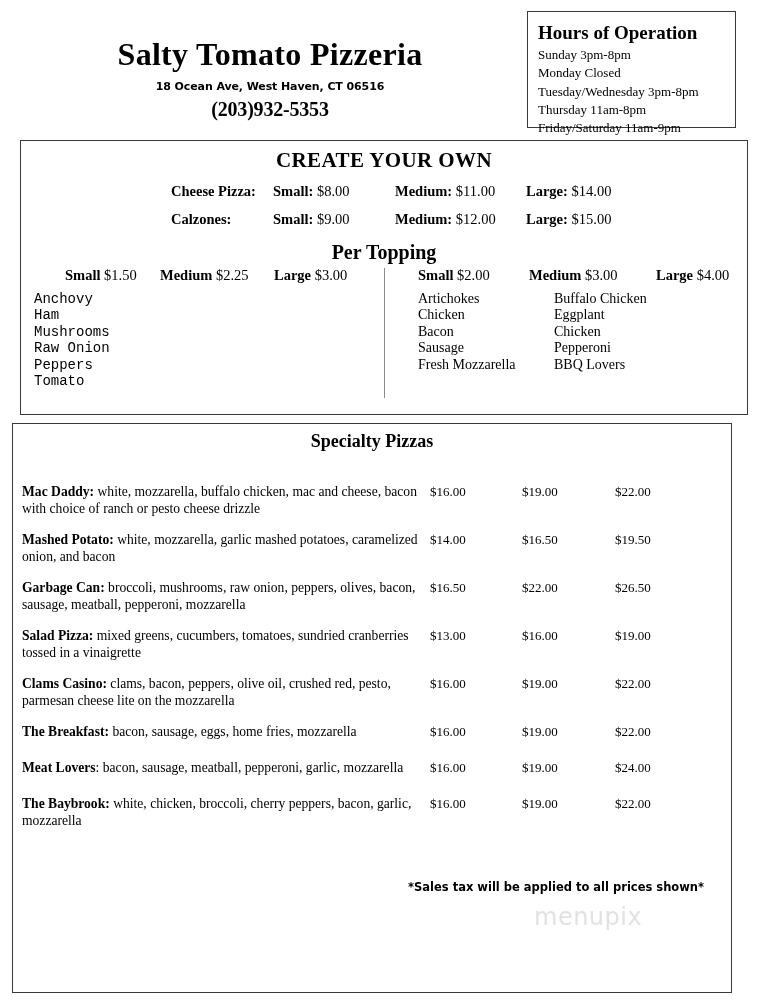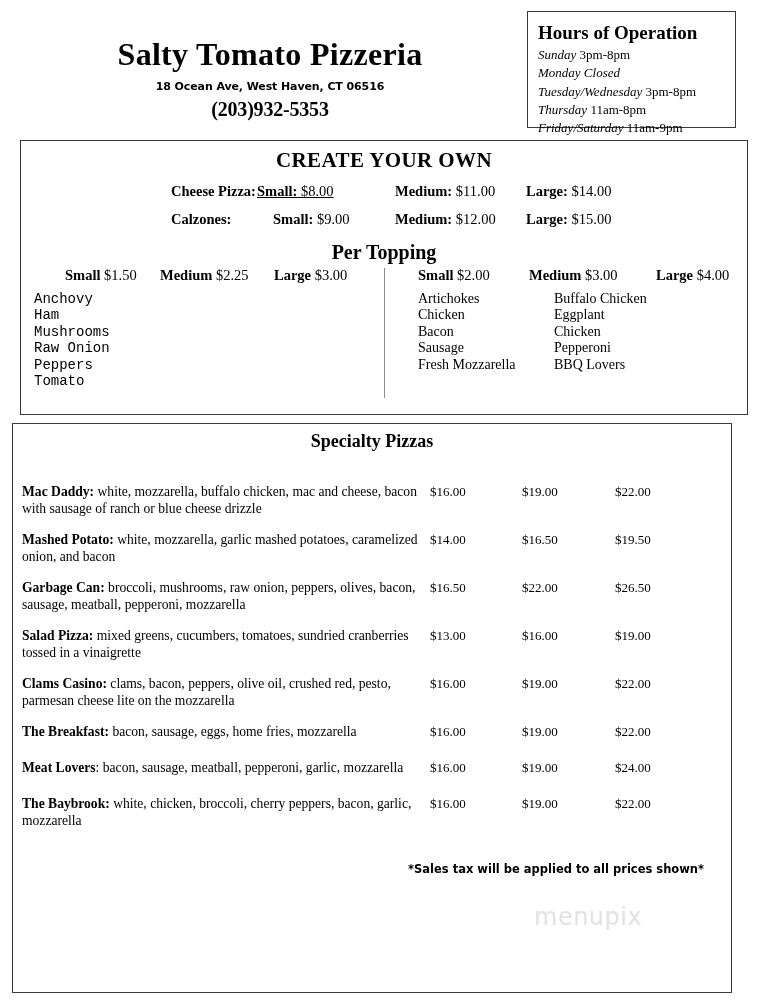--- a/index.html
+++ b/index.html
@@ -59,21 +59,20 @@
     font-size: 19px;
     font-weight: bold;
     line-height: 1.35;
   }
   .hours-row {
     font-size: 13px;
     line-height: 1.42;
     white-space: nowrap;
   }
   .hours-day {
-    font-style: italic;
   }
 
   
   #create-box {
     position: absolute;
     left: 20px;
     top: 140px;
     width: 728px;
     height: 275px;
     border: 1.4px solid #3a3a3a;
@@ -93,21 +92,21 @@
     white-space: nowrap;
   }
   .base-row .amt { font-weight: normal; }
   .base-label { position: absolute; }
   .base-s  { position: absolute; left: 150px; }
   .base-m  { position: absolute; left: 378px; }
   .base-l  { position: absolute; left: 608px; }
 
   #row-cheese { left: 0; top: 42px; width: 100%; }
   #row-cheese .base-label { left: 150px; }
-  #row-cheese .base-s { left: 236px; text-decoration: underline; }
+  #row-cheese .base-s { left: 252px; }
   #row-cheese .base-m { left: 374px; }
   #row-cheese .base-l { left: 505px; }
 
   #row-calzone { left: 0; top: 70px; width: 100%; }
   #row-calzone .base-label { left: 150px; }
   #row-calzone .base-s { left: 252px; }
   #row-calzone .base-m { left: 374px; }
   #row-calzone .base-l { left: 505px; }
 
   #topping-title {
@@ -230,21 +229,21 @@
     font-size: 13px;
   }
   .pizza-prices .p-s { left: 417px; }
   .pizza-prices .p-m { left: 509px; }
   .pizza-prices .p-l { left: 602px; }
 
   
   #tax-note {
     position: absolute;
     left: 408px;
-    top: 862px;
+    top: 880px;
     font-family: "DejaVu Sans", "Liberation Sans", sans-serif;
     font-size: 11.5px;
     font-weight: bold;
     white-space: nowrap;
   }
   #watermark {
     position: absolute;
     left: 534px;
     top: 903px;
     font-family: "DejaVu Sans", "Liberation Sans", sans-serif;
@@ -334,21 +333,21 @@
           <div>BBQ Lovers</div>
         </div>
     </div>
   </div>
 </div>
 
 <div id="specialty-box">
   <div id="specialty-title">Specialty Pizzas</div>
   <div id="specialty-rows">
       <div class="pizza-row" style="height: 34px;">
-        <div class="pizza-desc"><span class="pizza-name">Mac Daddy:</span><span> white, mozzarella, buffalo chicken, mac and cheese, bacon with sausage of ranch or blue cheese drizzle</span></div>
+        <div class="pizza-desc"><span class="pizza-name">Mac Daddy:</span><span> white, mozzarella, buffalo chicken, mac and cheese, bacon with choice of ranch or pesto cheese drizzle</span></div>
         <div class="pizza-prices">
           <span class="p-s">$16.00</span>
           <span class="p-m">$19.00</span>
           <span class="p-l">$22.00</span>
         </div>
       </div>
       <div class="pizza-row" style="height: 34px;">
         <div class="pizza-desc"><span class="pizza-name">Mashed Potato:</span><span> white, mozzarella, garlic mashed potatoes, caramelized onion, and bacon</span></div>
         <div class="pizza-prices">
           <span class="p-s">$14.00</span>

